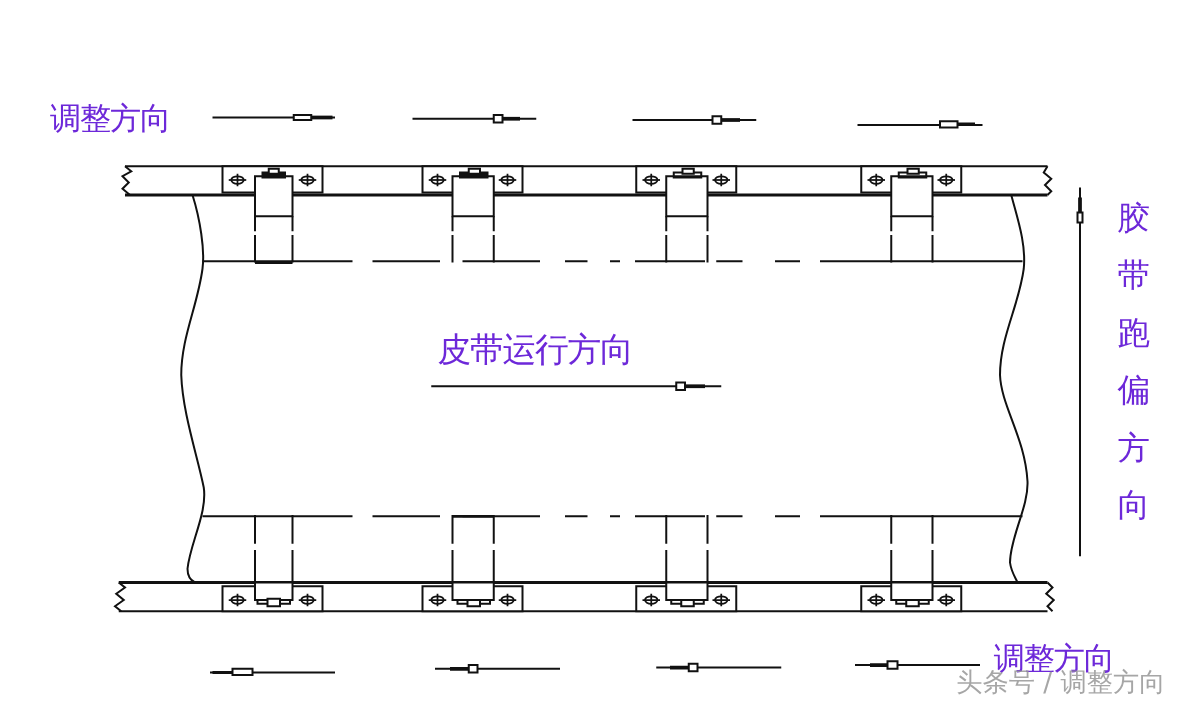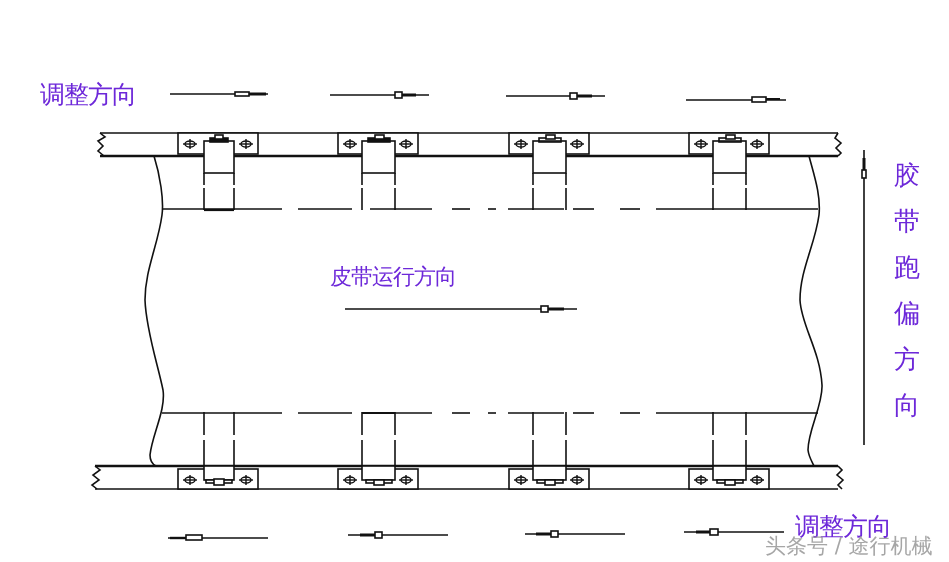--- a/index.html
+++ b/index.html
@@ -2,21 +2,21 @@
 <html><head>
 <meta charset="utf-8">
 <style>
   html, body { margin: 0; padding: 0; background: #ffffff; }
   body { width: 949px; height: 562px; position: relative; overflow: hidden;
          font-family: "DejaVu Serif", "Liberation Serif", serif; }
   #diagram { position: absolute; left: 0; top: 0; }
   .lbl { position: absolute; color: #6d28d9; white-space: nowrap; }
   .lbl-adjust-top { left: 40px; top: 78px; font-size: 25px; letter-spacing: -1px; }
   .lbl-adjust-bottom { left: 795px; top: 510px; font-size: 25px; letter-spacing: -1px; }
-  .lbl-belt-run { left: 330px; top: 262px; font-size: 22px; letter-spacing: -1px; }
+  .lbl-belt-run { left: 350px; top: 262px; font-size: 27px; letter-spacing: -1px; }
   .lbl-deviation { left: 892px; top: 152px; width: 30px; font-size: 26px; line-height: 46px; text-align: center; }
   .lbl-deviation span { display: block; }
   .watermark { position: absolute; left: 765px; top: 532px; font-size: 21px; color: rgba(150,150,150,0.85);
                font-family: "DejaVu Sans", "Liberation Sans", sans-serif; white-space: nowrap; }
 </style>
 </head>
 <body>
 
 <svg id="diagram" width="949" height="562" viewBox="0 0 949 562" xmlns="http://www.w3.org/2000/svg">
   <g stroke="#111" stroke-width="1.6" fill="none">
@@ -302,13 +302,13 @@
 <div class="lbl lbl-belt-run">皮带运行方向</div>
 <div class="lbl lbl-deviation">
   <span>胶</span>
   <span>带</span>
   <span>跑</span>
   <span>偏</span>
   <span>方</span>
   <span>向</span>
 </div>
 <div class="lbl lbl-adjust-bottom">调整方向</div>
-<div class="watermark">头条号 / 途行机械</div>
+<div class="watermark">头条号 / 调整方向</div>
 
 </body></html>

